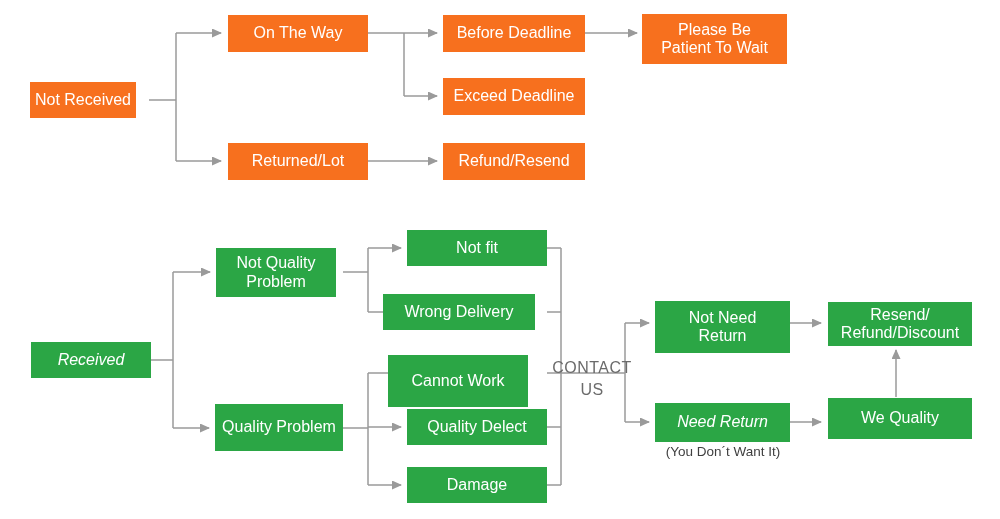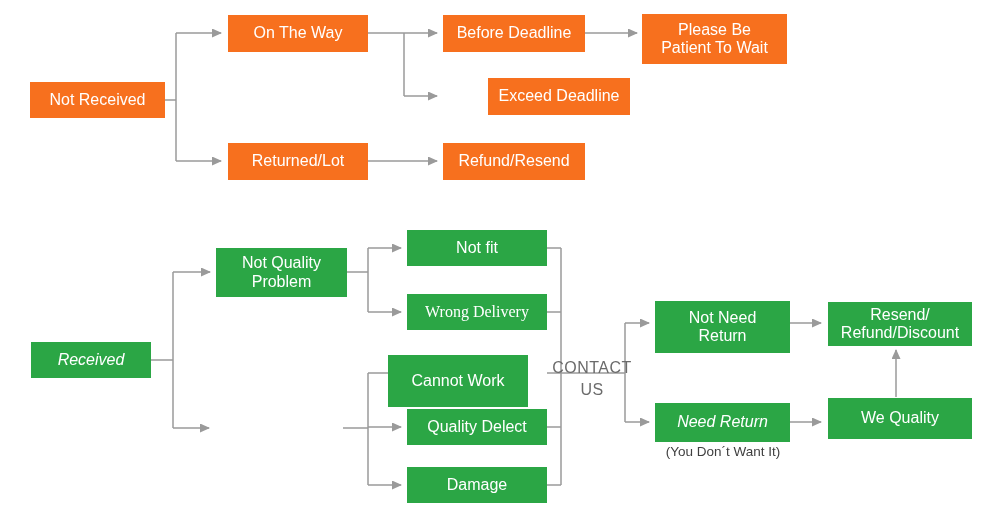--- a/index.html
+++ b/index.html
@@ -110,64 +110,67 @@
       <path d="M625,323 V422"></path>
       <path d="M625,323 H649" marker-end="url(#arrow)"></path>
       <path d="M625,422 H649" marker-end="url(#arrow)"></path>
 
       <path d="M790,323 H821" marker-end="url(#arrow)"></path>
       <path d="M790,422 H821" marker-end="url(#arrow)"></path>
       <path d="M896,397 V350" marker-end="url(#arrow)"></path>
     </g>
   </svg>
 
-  <div class="node orange" style="left:30px; top:82px; width:135px; height:36px;">
+  <div class="node orange" style="left:30px; top:82px; width:106px; height:36px;">
     <span>Not Received</span>
   </div>
 
   <div class="node orange" style="left:228px; top:15px; width:140px; height:37px;">
     <span>On The Way</span>
   </div>
 
   <div class="node orange" style="left:228px; top:143px; width:140px; height:37px;">
     <span>Returned/Lot</span>
   </div>
 
   <div class="node orange" style="left:443px; top:15px; width:142px; height:37px;">
     <span>Before Deadline</span>
   </div>
 
-  <div class="node orange" style="left:443px; top:78px; width:142px; height:37px;margin-left:45px;">
+  <div class="node orange" style="left:443px; top:78px; width:142px; height:37px;">
     <span>Exceed Deadline</span>
   </div>
 
   <div class="node orange" style="left:443px; top:143px; width:142px; height:37px;">
     <span>Refund/Resend</span>
   </div>
 
   <div class="node orange" style="left:642px; top:14px; width:145px; height:50px;">
     <span>Please Be</span>
     <span>Patient To Wait</span>
   </div>
 
   <div class="node green" style="left:31px; top:342px; width:120px; height:36px;font-style:italic;">
     <span>Received</span>
   </div>
 
-  <div class="node green" style="left:216px; top:248px; width:131px; height:49px;">
+  <div class="node green" style="left:216px; top:248px; width:120px; height:49px;">
     <span>Not Quality</span>
     <span>Problem</span>
   </div>
 
+  <div class="node green" style="left:215px; top:404px; width:128px; height:47px;">
+    <span>Quality Problem</span>
+  </div>
 
   <div class="node green" style="left:407px; top:230px; width:140px; height:36px;">
     <span>Not fit</span>
   </div>
 
-  <div class="node green" style="left:407px; top:294px; width:140px; height:36px;font-family:Liberation Serif, serif;">
+  <div class="node green" style="left:383px; top:294px; width:152px; height:36px;">
     <span>Wrong Delivery</span>
   </div>
 
   <div class="node green" style="left:388px; top:355px; width:140px; height:52px;">
     <span>Cannot Work</span>
   </div>
 
   <div class="node green" style="left:407px; top:409px; width:140px; height:36px;">
     <span>Quality Delect</span>
   </div>

